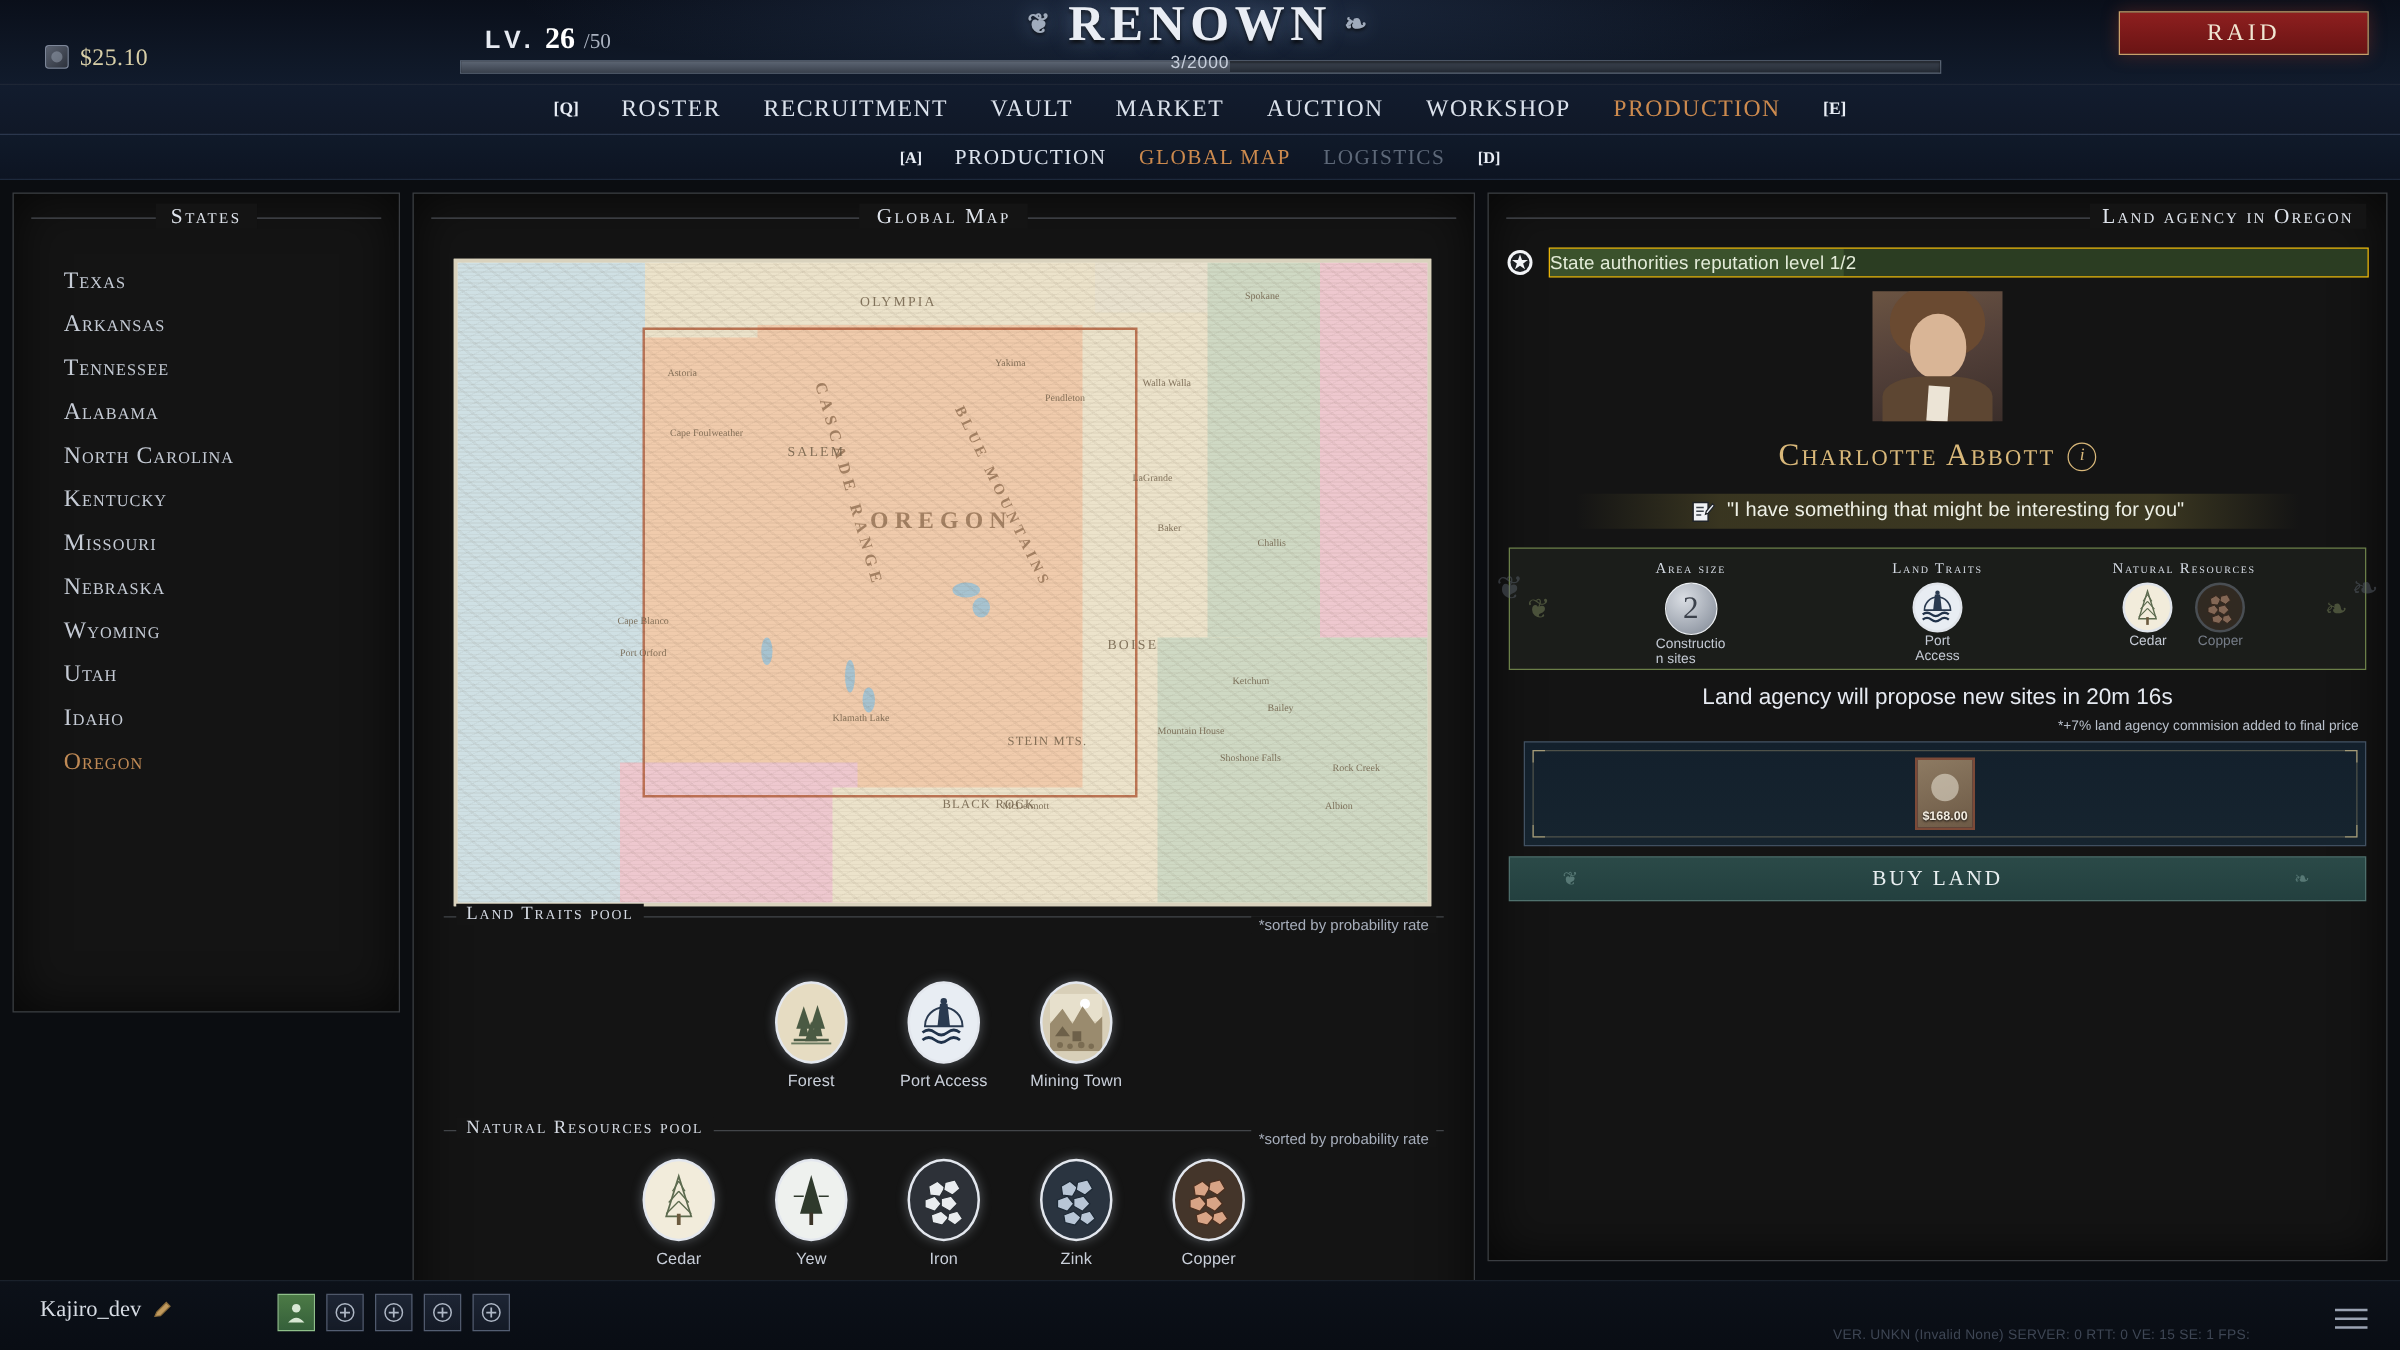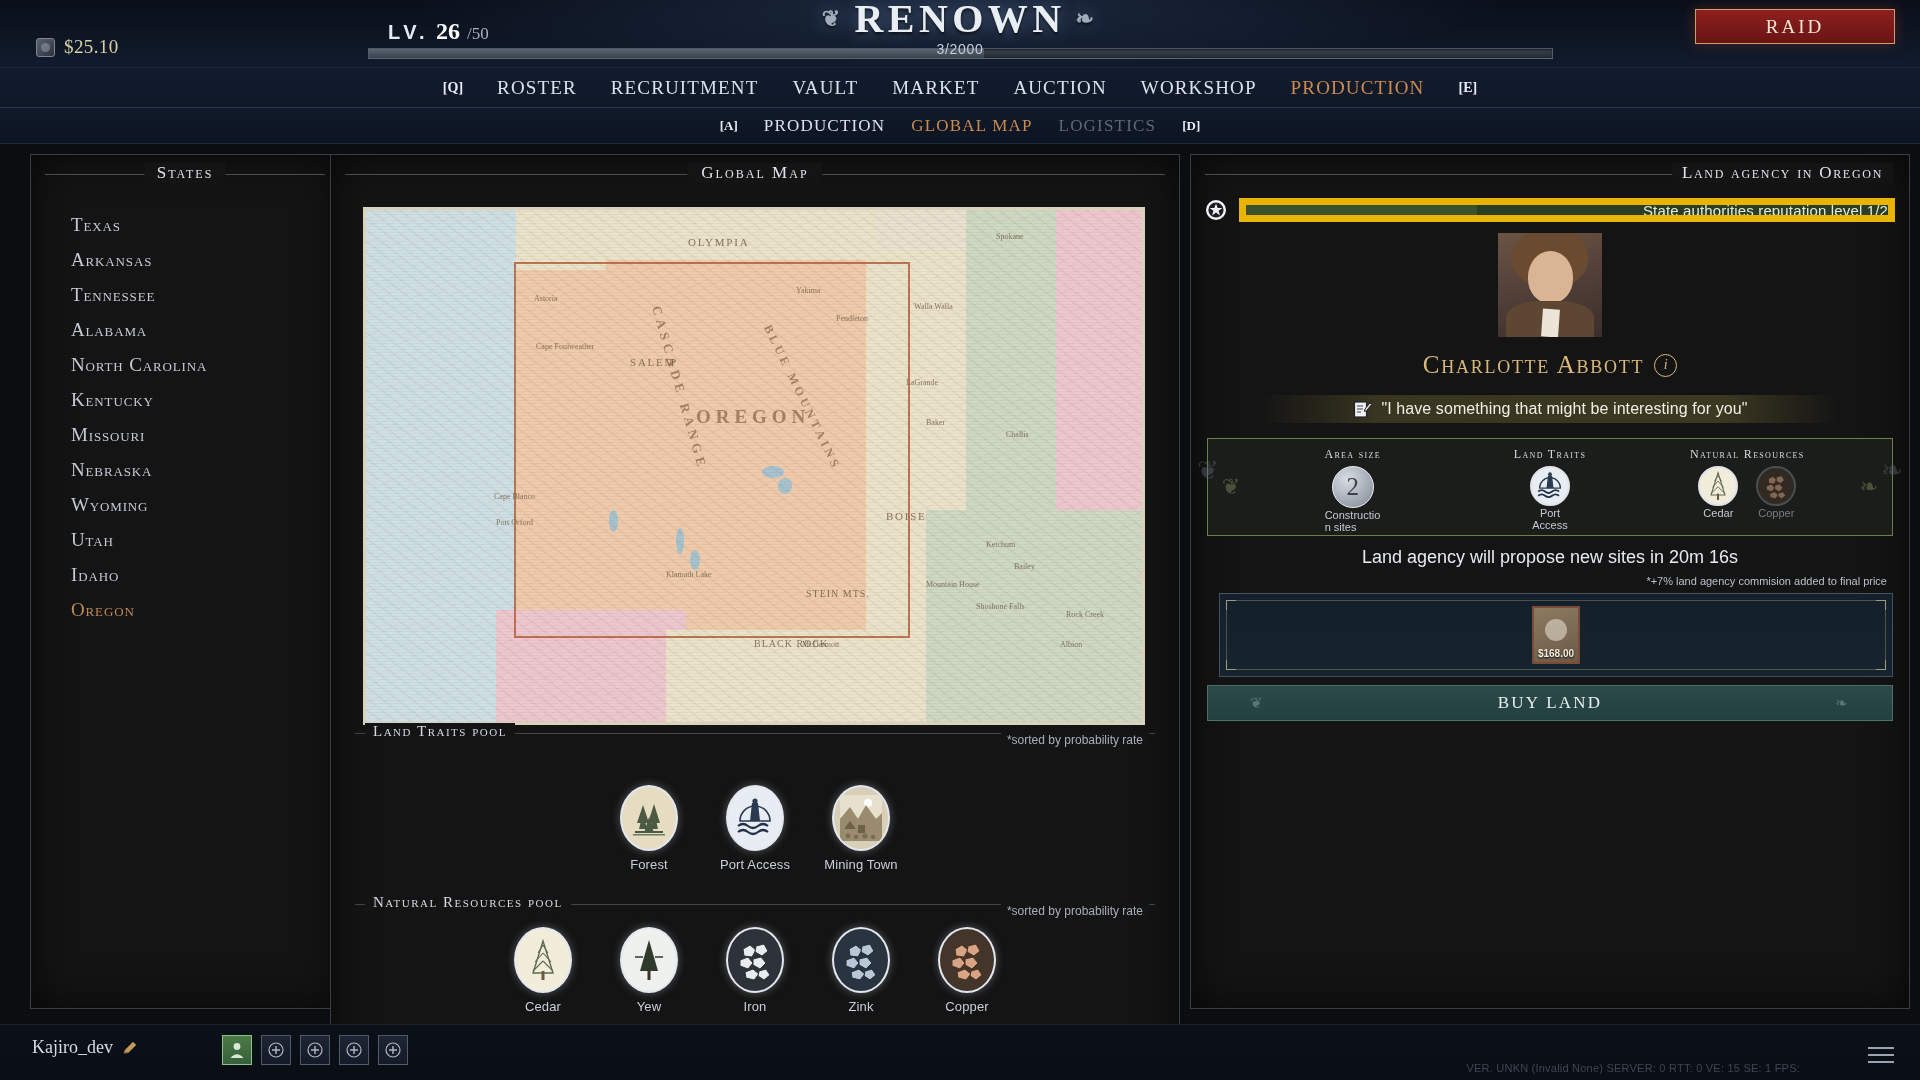--- a/index.html
+++ b/index.html
@@ -19,21 +19,21 @@
     background:linear-gradient(180deg,#0a0f1a 0%, #0e1624 55%, #111b2c 100%);
     border-bottom:1px solid rgba(120,145,180,.18);
   }
   #topbar-glow{
     position:absolute; left:50%; top:0; transform:translateX(-50%);
     width:1100px; height:68px;
     background:radial-gradient(ellipse at center top, rgba(90,130,190,.22), rgba(0,0,0,0) 70%);
     pointer-events:none;
   }
   #money{
-    position:absolute; left:36px; top:36px; display:flex; align-items:center; gap:9px;
+    position:absolute; left:36px; top:36px; display:flex; align-items:flex-start; gap:9px;
   }
   #money-icon{
     width:19px;height:19px;border-radius:3px;
     background:linear-gradient(135deg,#5b6270,#2d323c);
     border:1px solid #7d8698; position:relative;
   }
   #money-icon:after{
     content:""; position:absolute; inset:4px; border-radius:50%;
     background:#9aa3b3; opacity:.5;
   }
@@ -114,21 +114,21 @@
 
   
   .panel{
     position:absolute;
     background:#141414;
     border:1px solid rgba(150,160,175,.30);
     box-shadow:inset 0 0 40px rgba(0,0,0,.7);
   }
 
   
-  #states-panel{ left:10px; top:10px; width:310px; height:855px;margin-left:20px; }
+  #states-panel{ left:10px; top:10px; width:310px; height:656px; }
   #states-title-wrap{ position:relative; height:30px; margin-top:8px; }
   #states-title{
     position:absolute; left:50%; transform:translateX(-50%); top:0;
     font-size:17px; color:#dfe4ec; letter-spacing:.12em;
     font-family:"Liberation Serif", serif; background:#141414; padding:0 12px; z-index:2;
   }
   #states-rule{ position:absolute; left:14px; right:14px; top:11px; height:1px;
     background:rgba(180,190,205,.35); }
   #states-list{ margin-top:14px; padding-left:40px; }
   .state-item{
@@ -220,24 +220,23 @@
     font-family:"Liberation Serif", serif;
   }
   #agency-rule{ position:absolute; left:14px; right:220px; top:11px; height:1px;
     background:rgba(180,190,205,.35); }
 
   #rep-row{ position:absolute; left:14px; top:42px; right:14px; height:26px;
     display:flex; align-items:center; gap:12px; }
   #sheriff-star{ width:22px;height:22px; flex:0 0 22px; position:relative; }
   #rep-bar{
     flex:1; height:24px; position:relative;
-    background:#2b3d22; border:7px solid #eab308;
-    display:flex; align-items:center; justify-content:flex-end;
+    background:#2b3d22; border:1px solid #eab308;
+    display:flex; align-items:center; justify-content:flex-start;
     overflow:hidden;
-    padding-left:12px;
   }
   #rep-fill{ position:absolute; left:0; top:0; bottom:0; width:36%;
     background:rgba(120,160,80,.22); }
   #rep-text{ position:relative; font-size:15px; color:#e4ecd9; letter-spacing:.01em;}
 
   #portrait{
     position:absolute; left:50%; transform:translateX(-50%); top:78px;
     width:104px; height:104px;
     background:linear-gradient(165deg,#6b5442 0%, #54413a 45%, #3b2e2a 100%);
     overflow:hidden;

